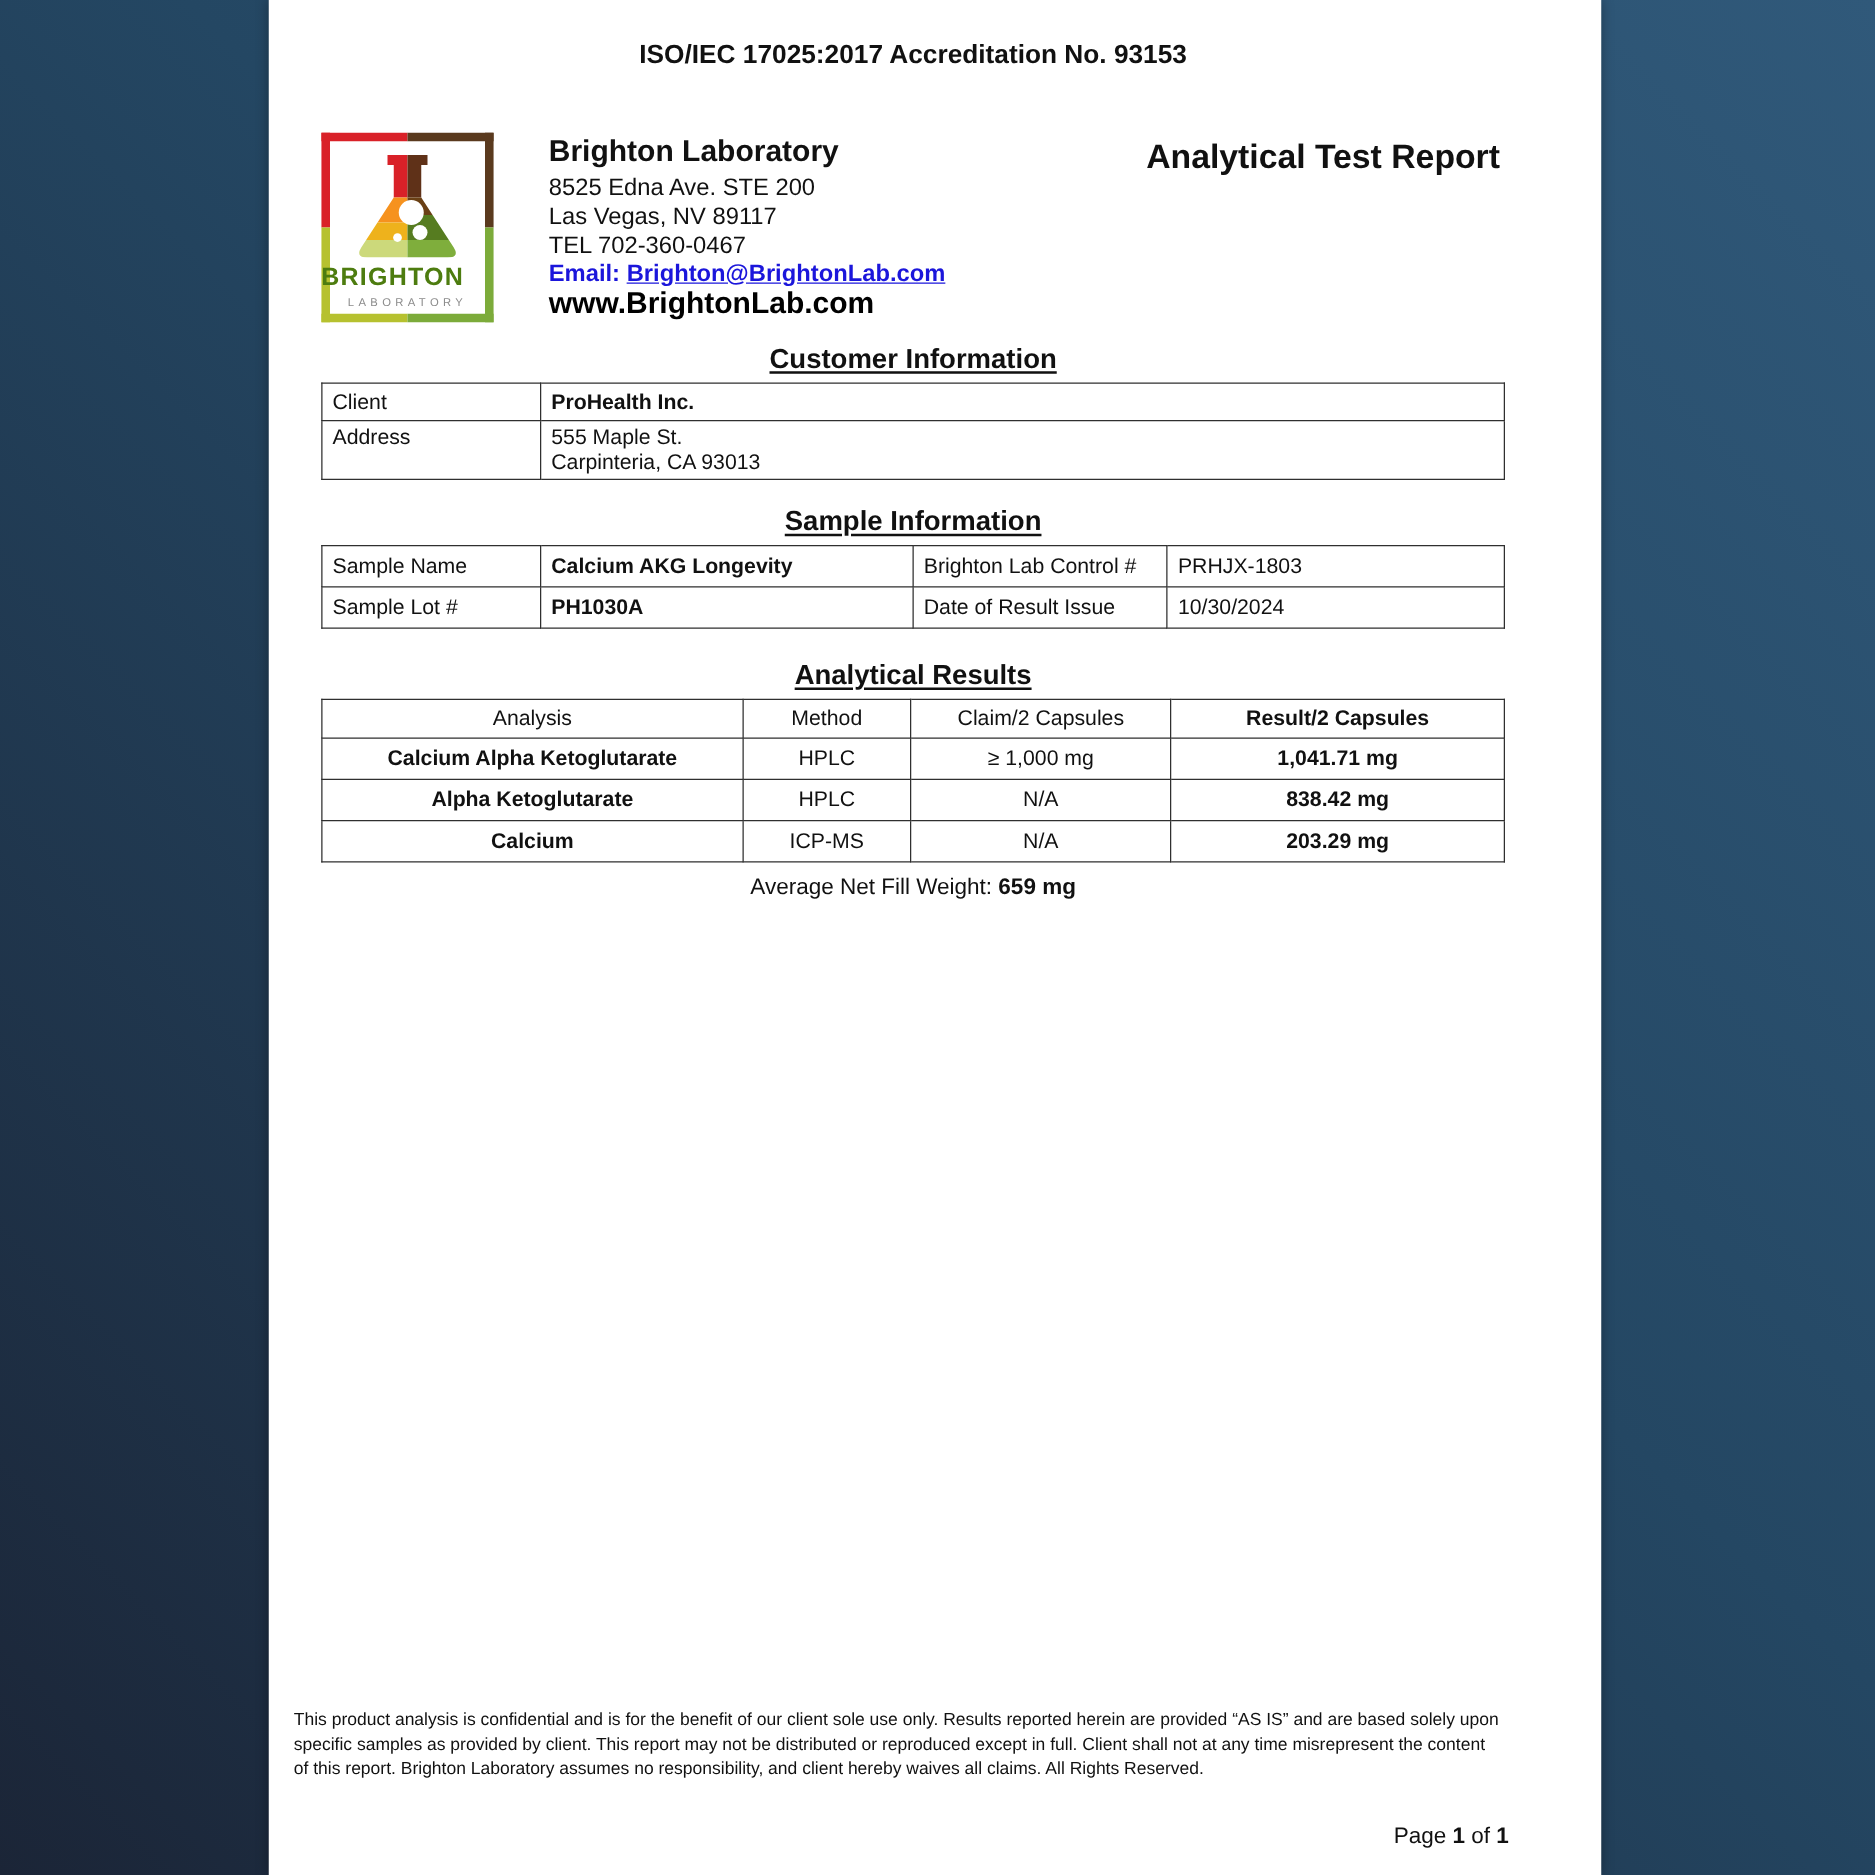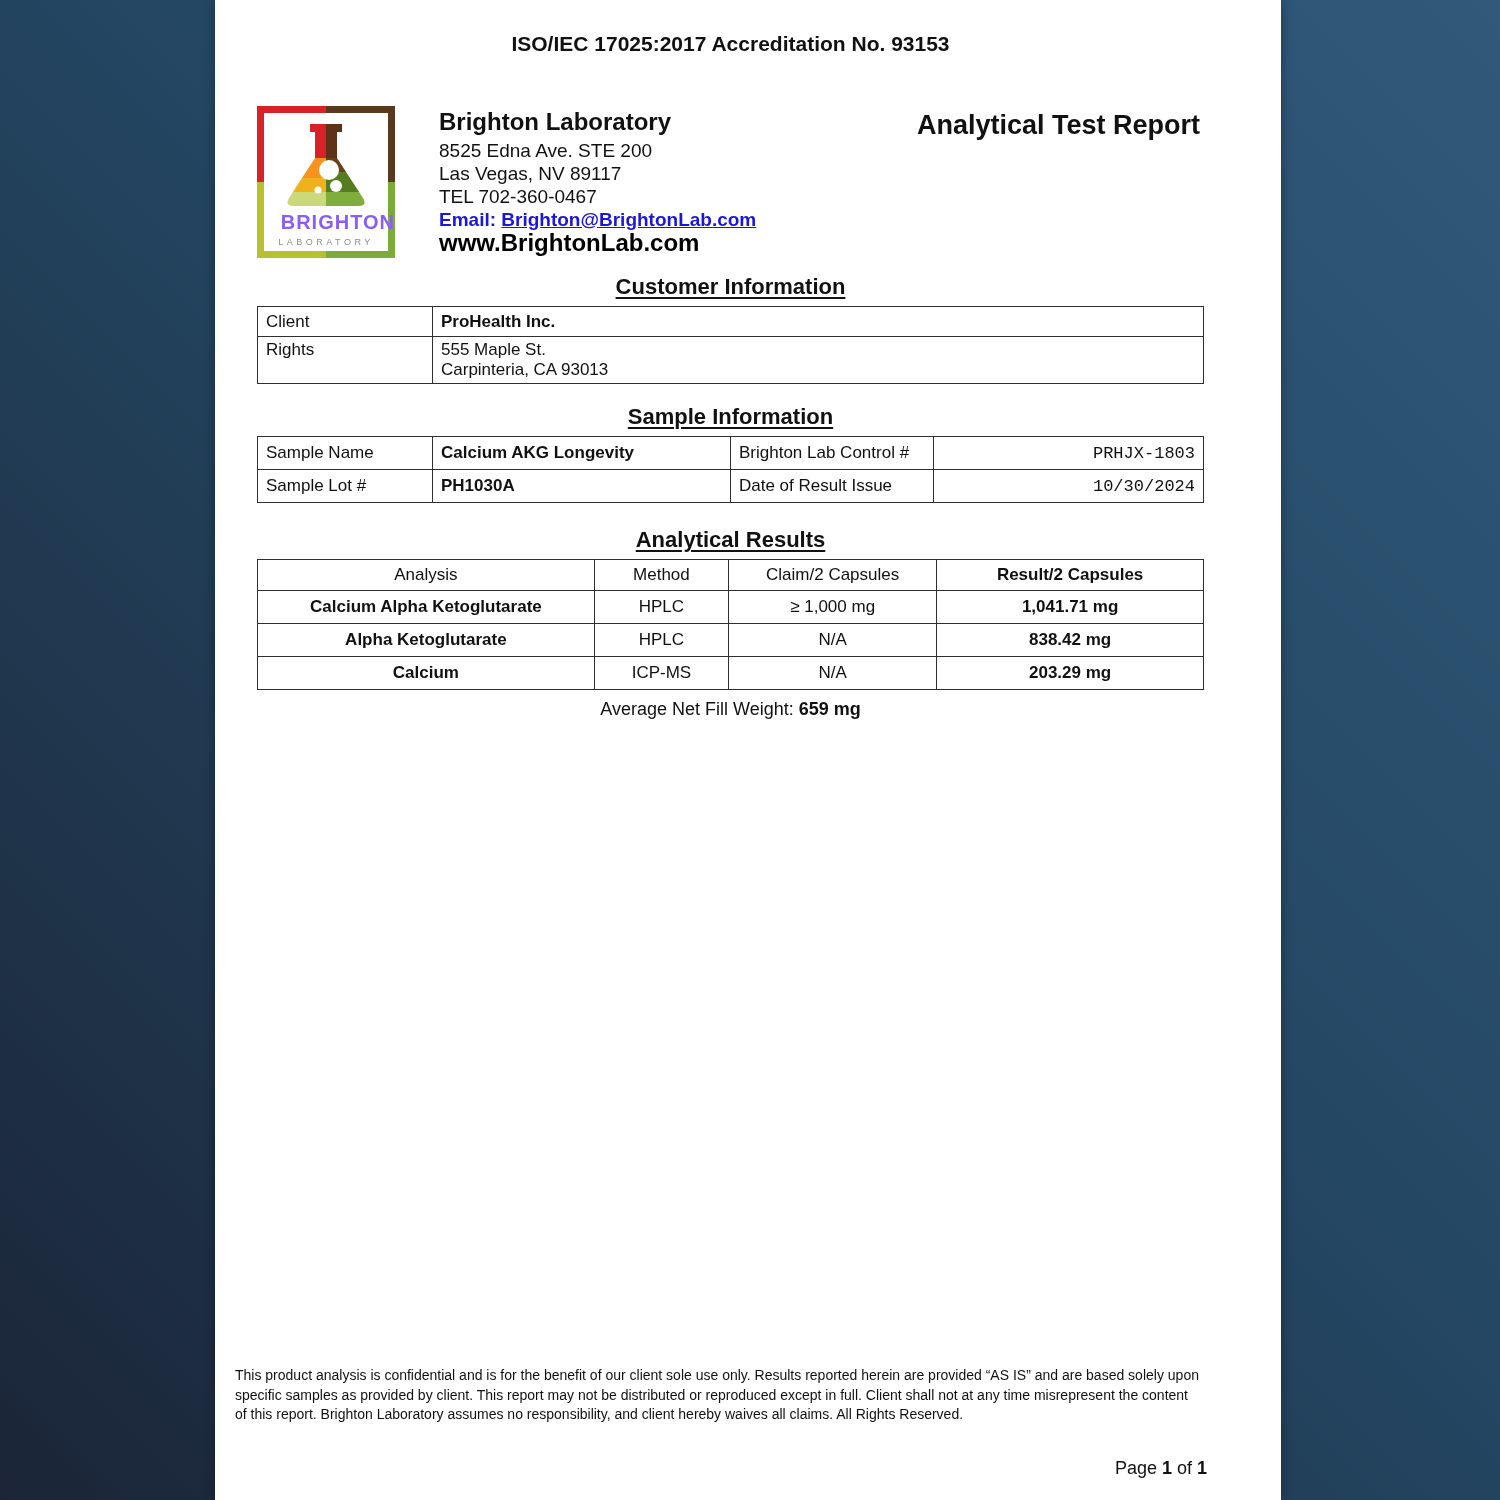--- a/index.html
+++ b/index.html
@@ -12,41 +12,41 @@
   .page {
     position:absolute; left:215px; top:0; width:1066px; height:1500px;
     background:#ffffff; box-shadow:0 0 10px rgba(0,0,0,.35);
   }
   .content { margin-left:42px; width:947px; padding-top:32px; }
   .iso-line { text-align:center; font-size:21px; font-weight:bold; line-height:24px; }
 
   .header-row { display:flex; margin-top:50px; }
   .logo-box { position:relative; width:138px; height:152px; flex:0 0 auto; }
   .logo-box svg { position:absolute; left:0; top:0; }
-  .logo-brand { position:absolute; bottom:24px; left:0; width:100%; text-align:right;
-    color:#8b5cf6; font-size:20px; font-weight:bold; letter-spacing:1px; }
+  .logo-brand { position:absolute; bottom:24px; left:0; width:100%; text-align:left;
+    color:#4d7c0f; font-size:20px; font-weight:bold; letter-spacing:1px; }
   .logo-sub { position:absolute; bottom:11px; left:0; width:100%; text-align:center;
     color:#8b8b8b; font-size:9px; letter-spacing:3.5px; }
   .lab-info { margin-left:44px; padding-top:2px; }
   .lab-name { font-size:24px; font-weight:bold; line-height:28px; margin-bottom:3px; }
   .lab-line { font-size:19px; line-height:23px; }
   .lab-email { font-size:19px; line-height:23px; font-weight:bold; color:#1b16db; }
   .lab-email a { color:#1b16db; text-decoration:underline; }
   .lab-web { font-size:24px; line-height:23px; font-weight:bold; color:#000000; }
   .report-title { margin-left:auto; margin-right:4px; font-size:27px; font-weight:bold; padding-top:4px; white-space:nowrap; }
 
   .section-title { text-align:center; font-size:22px; font-weight:bold;
     text-decoration:underline; text-underline-offset:3px; line-height:26px; }
   .mt-cust { margin-top:16px; }
   .mt-samp { margin-top:20px; }
   .mt-res  { margin-top:24px; }
 
   table { width:100%; border-collapse:collapse; margin-top:6px; table-layout:fixed; }
   td, th { border:1.5px solid #2f2f2f; font-size:17px; padding:3px 8px; vertical-align:middle; }
-  .t-left { text-align:left;margin-top:16px; } .t-center { text-align:right;font-family:Liberation Mono, monospace; }
+  .t-left { text-align:left;margin-top:16px; } .t-center { text-align:left; }
   .bold { font-weight:bold; }
   .customer-table td { height:30px; }
   .sample-table td { height:33px; }
   .results-table td, .results-table th { height:33px; text-align:center; }
   .results-table th { font-weight:normal; height:31px; }
   .results-table th.bold { font-weight:bold; }
 
   .avg-line { text-align:center; font-size:18px; margin-top:9px; }
 
   .signature { position:absolute; right:126px; top:1260px; text-align:right; }
@@ -124,21 +124,21 @@
       <colgroup>
           <col style="width:18.5%">
           <col style="width:81.5%">
         </colgroup>
       <tbody>
           <tr>
         <td class="t-left">Client</td>
         <td class="t-left bold">ProHealth Inc.</td>
       </tr>
       <tr>
-        <td class="t-left" style="vertical-align:top;">Rights</td>
+        <td class="t-left" style="vertical-align:top;">Address</td>
         <td class="t-left">
           <div>555 Maple St.</div>
           <div>Carpinteria, CA 93013</div>
         </td>
       </tr>
     </tbody>
       </table>
 
     <div class="section-title mt-samp">Sample Information</div>
     <table class="sample-table">

